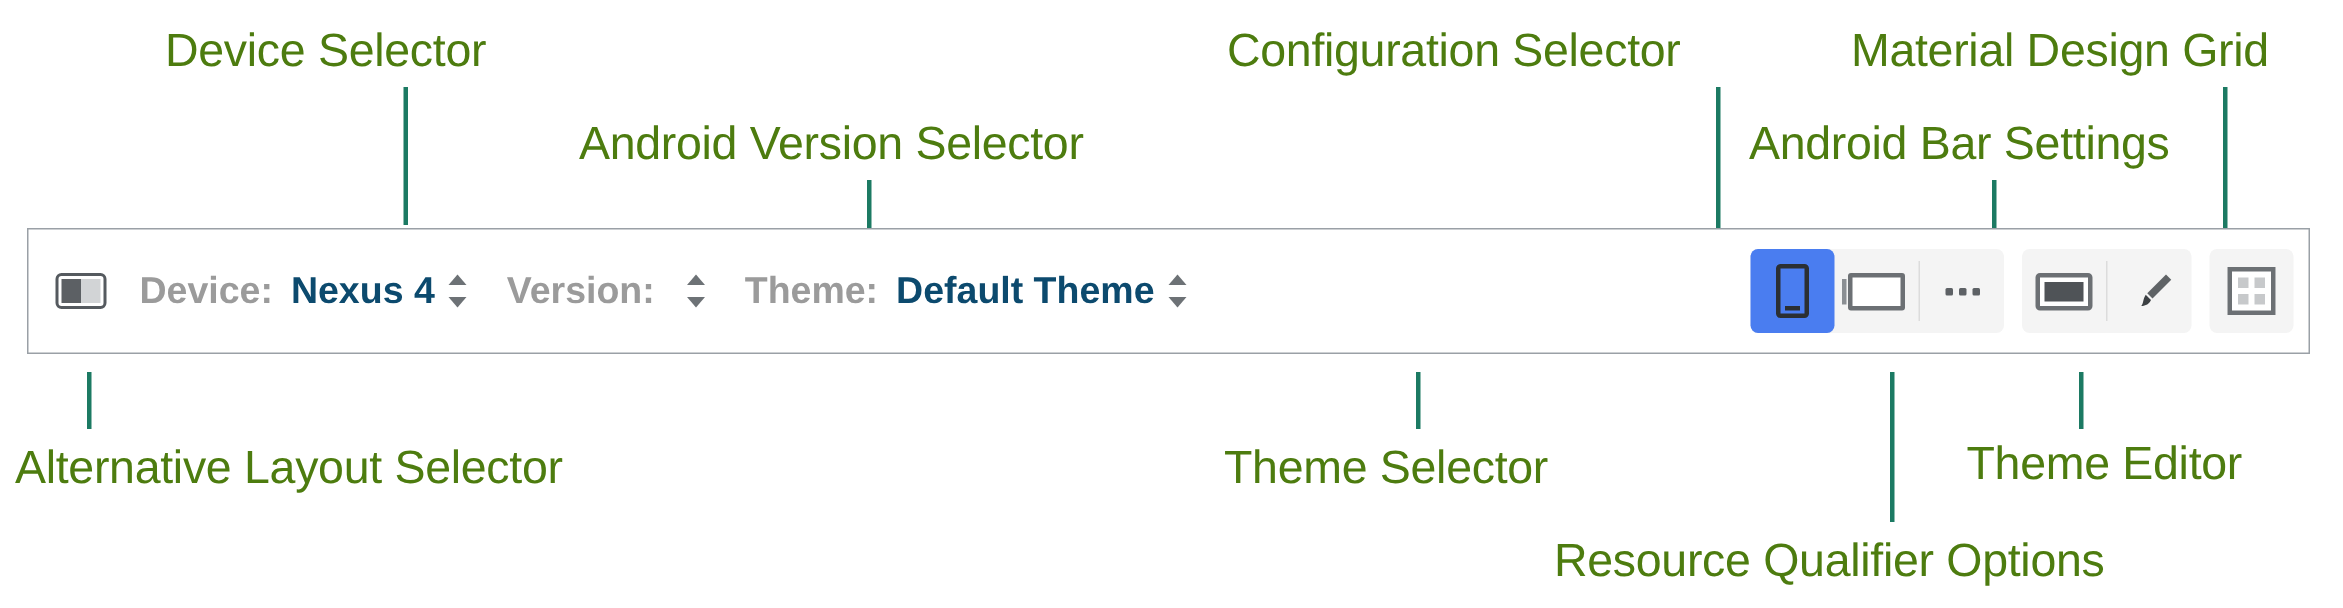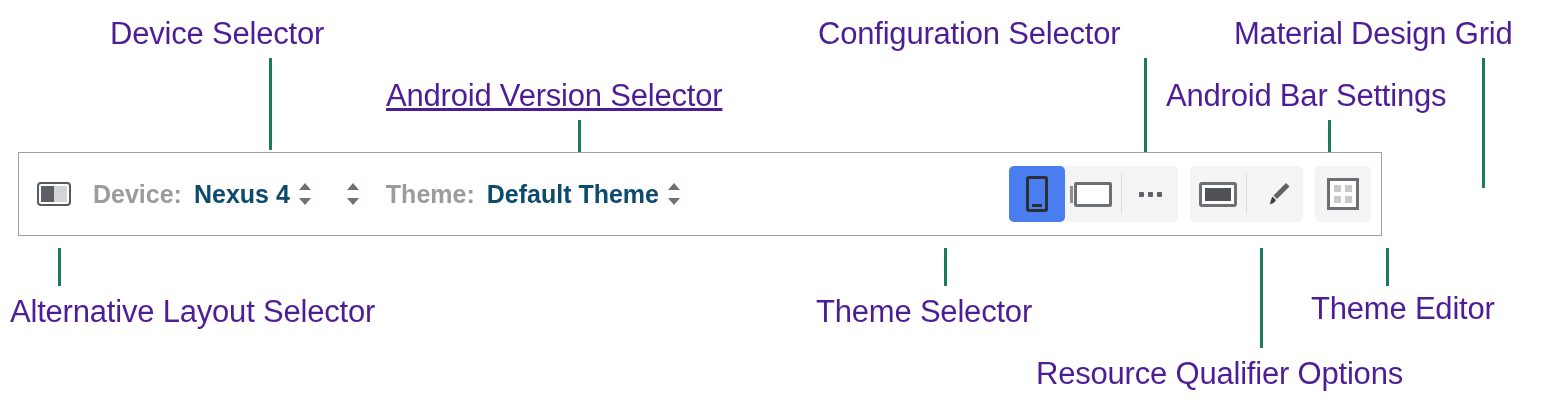--- a/index.html
+++ b/index.html
@@ -11,39 +11,39 @@
     width: 1562px;
     height: 405px;
     position: relative;
     font-family: "Liberation Sans", sans-serif;
     overflow: hidden;
   }
 
   
   .annot {
     position: absolute;
-    color: #4c1d95;
+    color: #4d7c0f;
     font-size: 31px;
     font-family: "Liberation Sans", sans-serif;
     white-space: nowrap;
     line-height: 1.05;
     letter-spacing: -0.2px;
   }
   .leader {
     position: absolute;
     width: 3px;
     background: #1c7a63;
   }
 
   
   #config-toolbar {
     position: absolute;
     left: 18px;
     top: 152px;
-    width: 1364px;
+    width: 1522px;
     height: 84px;
     box-sizing: border-box;
     background: #ffffff;
     border: 1px solid #9aa0a6;
     display: flex;
     align-items: center;
     padding: 0 10px 0 18px;
   }
 
   
@@ -190,21 +190,21 @@
   .g-grid i { display: block; background: #c7c9cb; }
   
   .g-brush { width: 36px; height: 36px; display:block; }
 </style>
 </head>
 <body>
 
 <div class="annot" style="left:110px; top:18px;">Device Selector</div>
 <div class="leader" style="left:269px; top:58px; height:92px;"></div>
 
-<div class="annot" style="left:386px; top:80px;text-decoration:underline;">Android Version Selector</div>
+<div class="annot" style="left:386px; top:80px;">Android Version Selector</div>
 <div class="leader" style="left:578px; top:120px; height:68px;"></div>
 
 <div class="annot" style="left:818px; top:18px;">Configuration Selector</div>
 <div class="leader" style="left:1144px; top:58px; height:122px;"></div>
 
 <div class="annot" style="left:1234px; top:18px;">Material Design Grid</div>
 <div class="leader" style="left:1482px; top:58px; height:130px;"></div>
 
 <div class="annot" style="left:1166px; top:80px;">Android Bar Settings</div>
 <div class="leader" style="left:1328px; top:120px; height:62px;"></div>
@@ -231,20 +231,21 @@
   <div class="selector">
     <span class="sel-label">Device:</span>
     <span class="sel-value">Nexus 4</span>
     <span class="stepper">
       <span class="up"></span>
         <span class="down"></span>
     </span>
   </div>
 
   <div class="selector">
+    <span class="sel-label">Version:</span>
     <span class="stepper">
       <span class="up"></span>
         <span class="down"></span>
     </span>
   </div>
 
   <div class="selector">
     <span class="sel-label">Theme:</span>
     <span class="sel-value">Default Theme</span>
     <span class="stepper">

